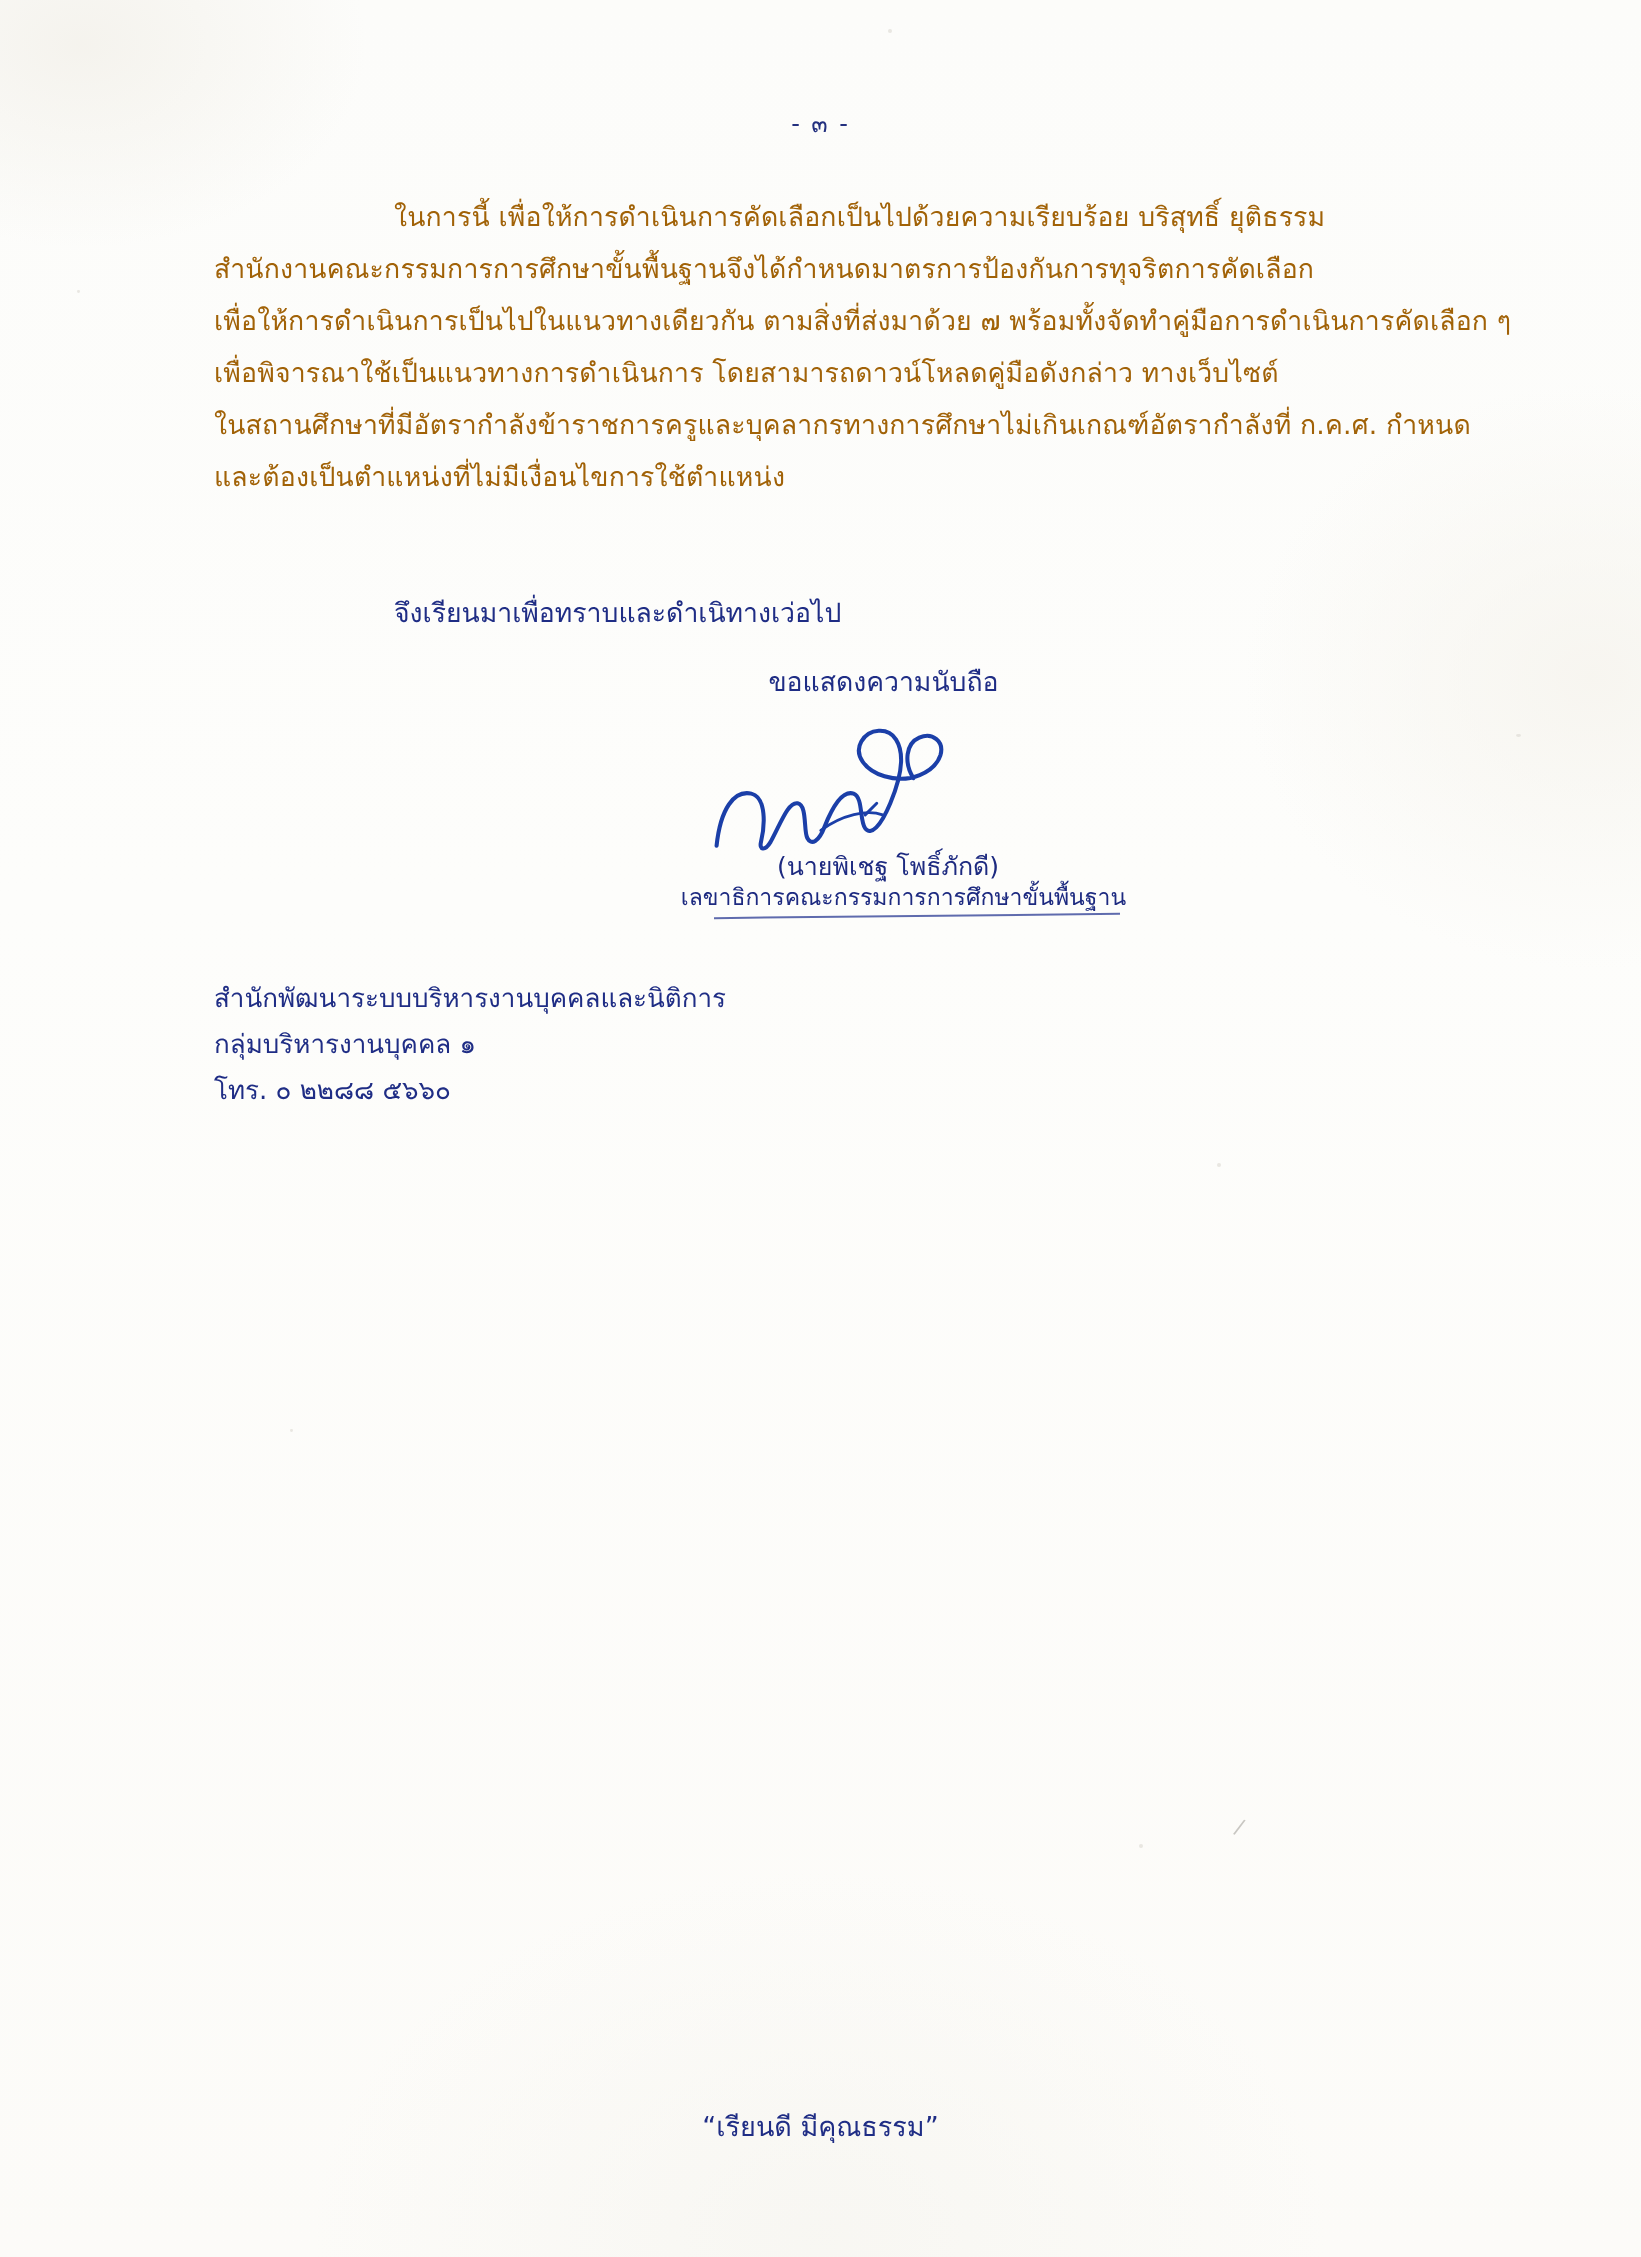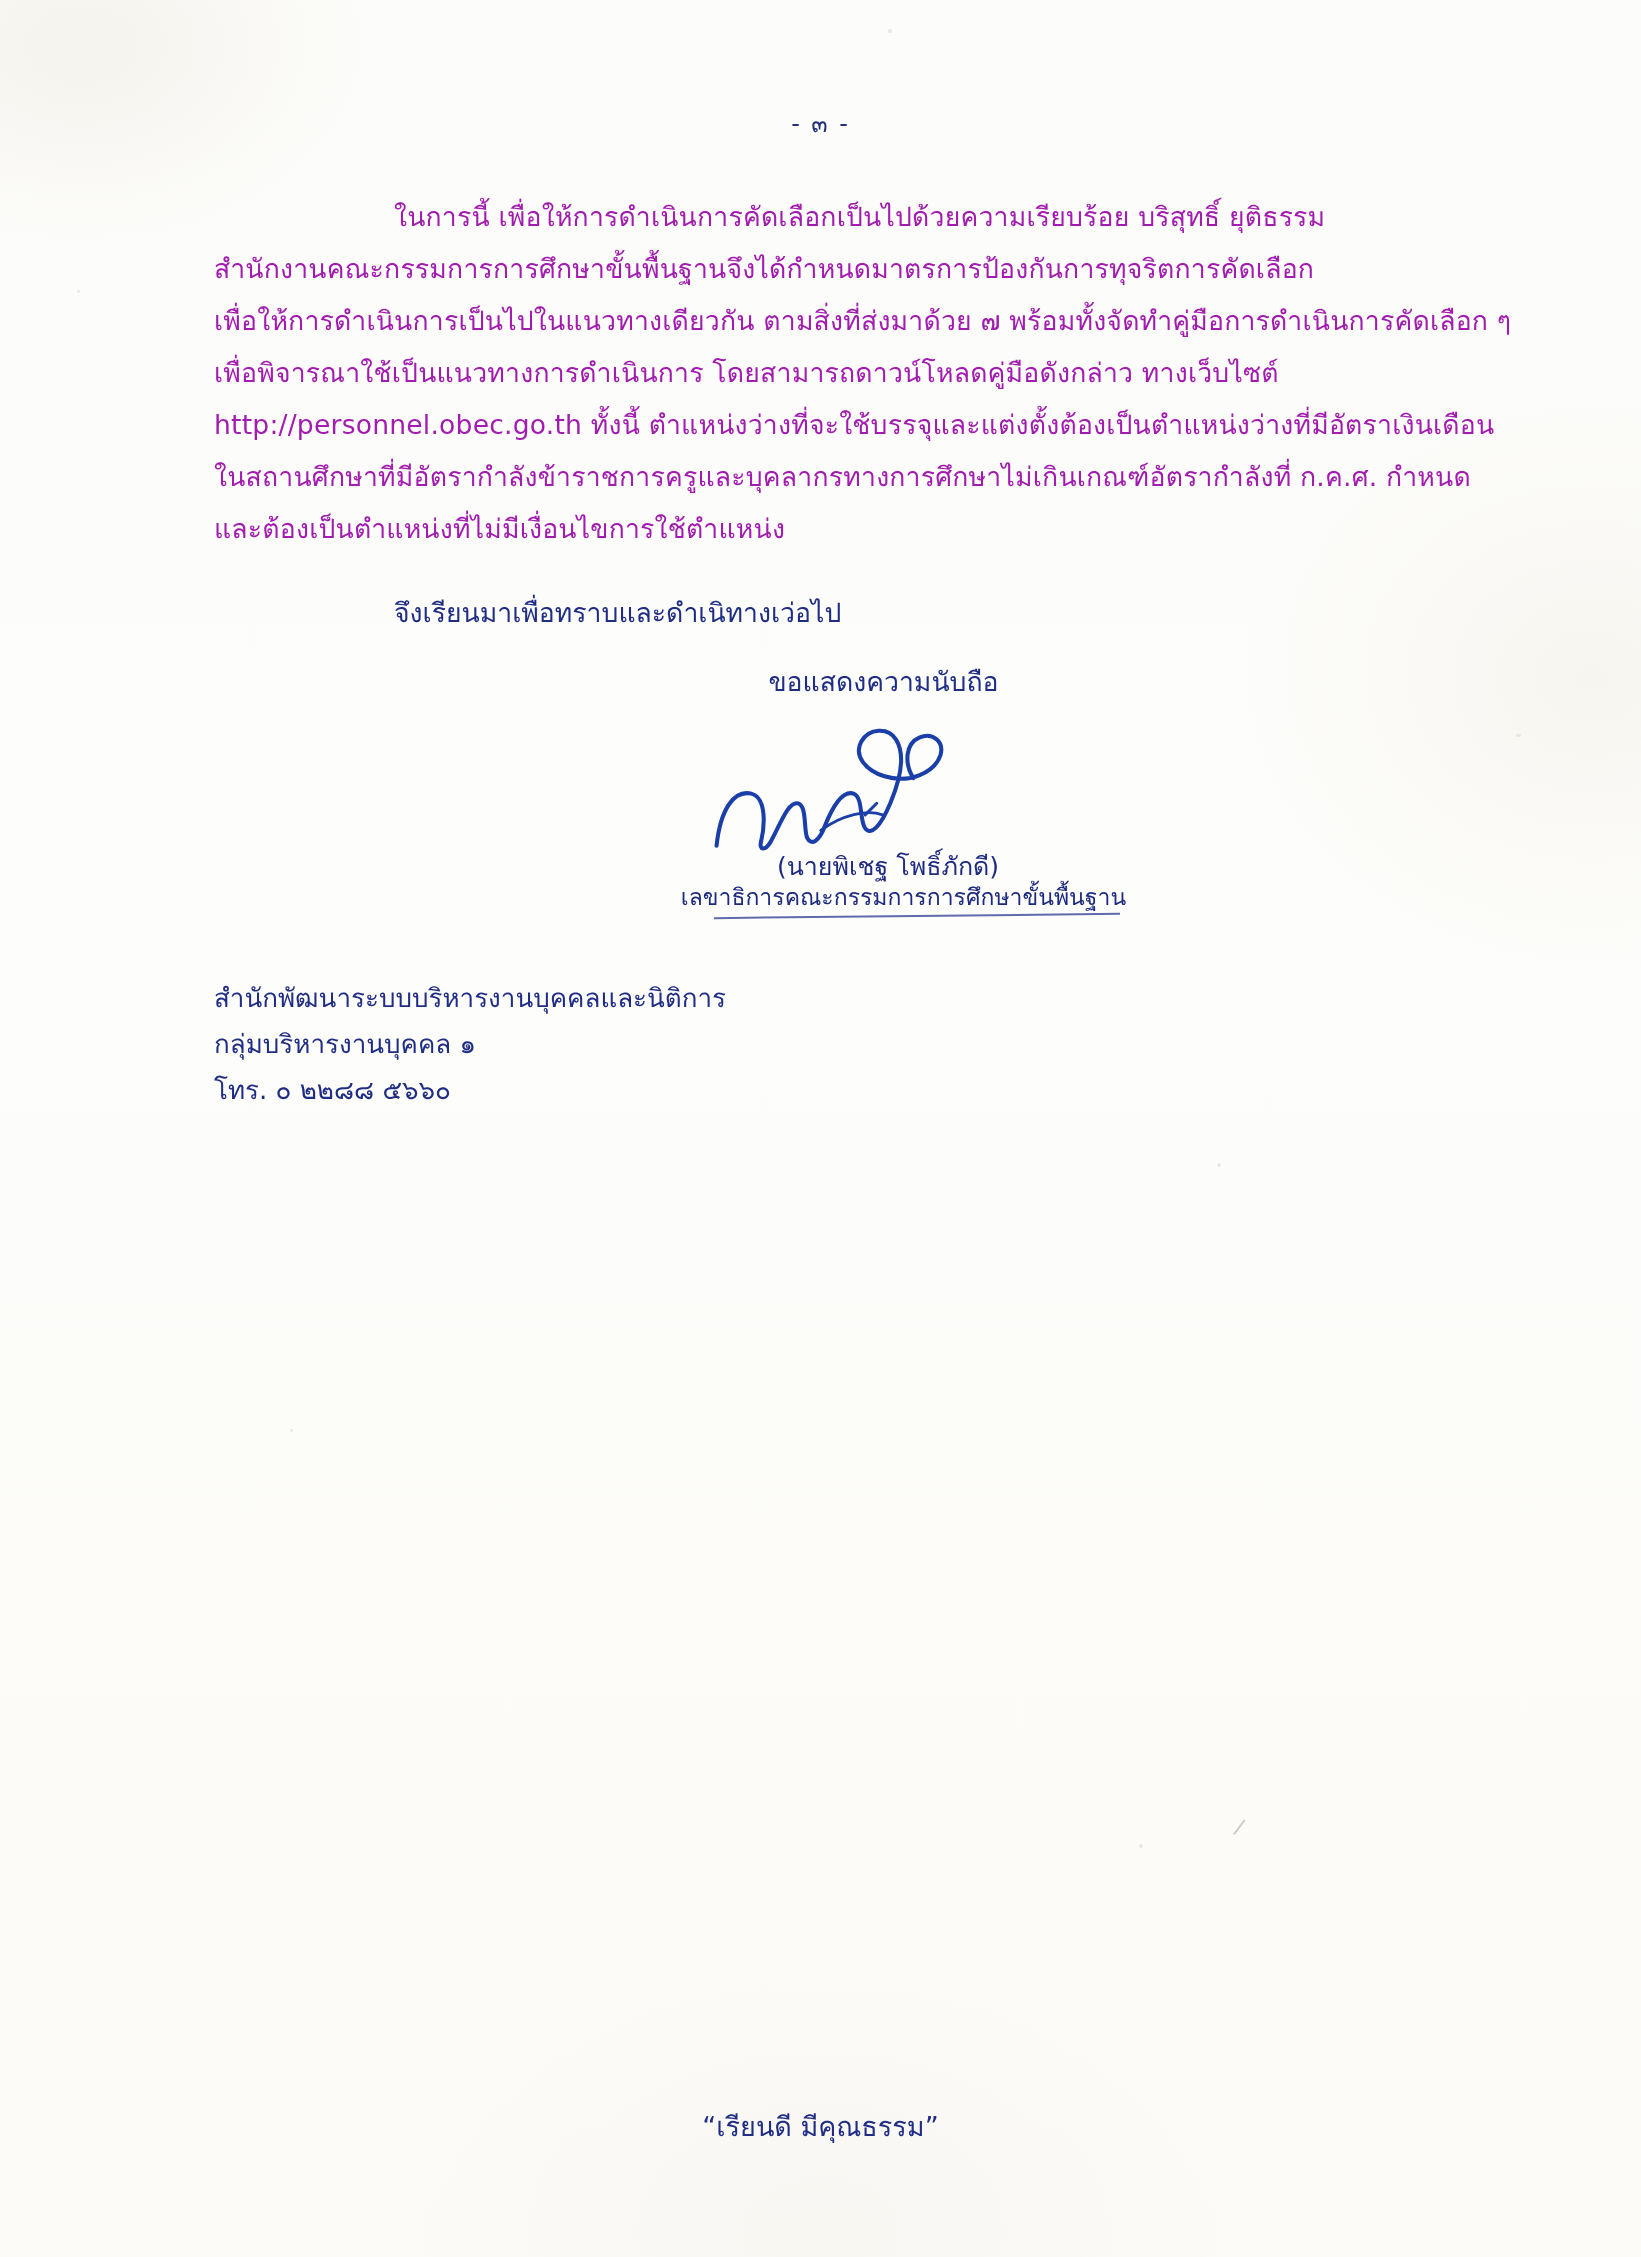--- a/index.html
+++ b/index.html
@@ -51,21 +51,21 @@
   }
   .body-block {
     position: absolute;
     top: 191px;
     left: 214px;
     width: 1218px;
   }
   .body-line {
     font-size: 26.6px;
     line-height: 52px;
-    color: #a21caf;
+    color: #a16207;
     white-space: nowrap;
     letter-spacing: 0.2px;
   }
   .body-line.indent {
     padding-left: 180px;
   }
   .para-2 {
     position: absolute;
     top: 591px;
     left: 394px;
@@ -170,21 +170,20 @@
 
   <div class="content">
 
     <div class="page-number">- ๓ -</div>
 
     <div class="body-block">
       <div class="body-line indent">ในการนี้ เพื่อให้การดำเนินการคัดเลือกเป็นไปด้วยความเรียบร้อย บริสุทธิ์ ยุติธรรม</div>
       <div class="body-line">สำนักงานคณะกรรมการการศึกษาขั้นพื้นฐานจึงได้กำหนดมาตรการป้องกันการทุจริตการคัดเลือก</div>
       <div class="body-line">เพื่อให้การดำเนินการเป็นไปในแนวทางเดียวกัน ตามสิ่งที่ส่งมาด้วย ๗ พร้อมทั้งจัดทำคู่มือการดำเนินการคัดเลือก ๆ</div>
       <div class="body-line">เพื่อพิจารณาใช้เป็นแนวทางการดำเนินการ โดยสามารถดาวน์โหลดคู่มือดังกล่าว ทางเว็บไซต์</div>
-      <div class="body-line">http://personnel.obec.go.th ทั้งนี้ ตำแหน่งว่างที่จะใช้บรรจุและแต่งตั้งต้องเป็นตำแหน่งว่างที่มีอัตราเงินเดือน</div>
       <div class="body-line">ในสถานศึกษาที่มีอัตรากำลังข้าราชการครูและบุคลากรทางการศึกษาไม่เกินเกณฑ์อัตรากำลังที่ ก.ค.ศ. กำหนด</div>
       <div class="body-line">และต้องเป็นตำแหน่งที่ไม่มีเงื่อนไขการใช้ตำแหน่ง</div>
     </div>
 
     <div class="para-2">จึงเรียนมาเพื่อทราบและดำเนิทางเว่อไป</div>
 
     <div class="closing">
       <span>ขอแสดงความนับถือ</span>
     </div>
 

